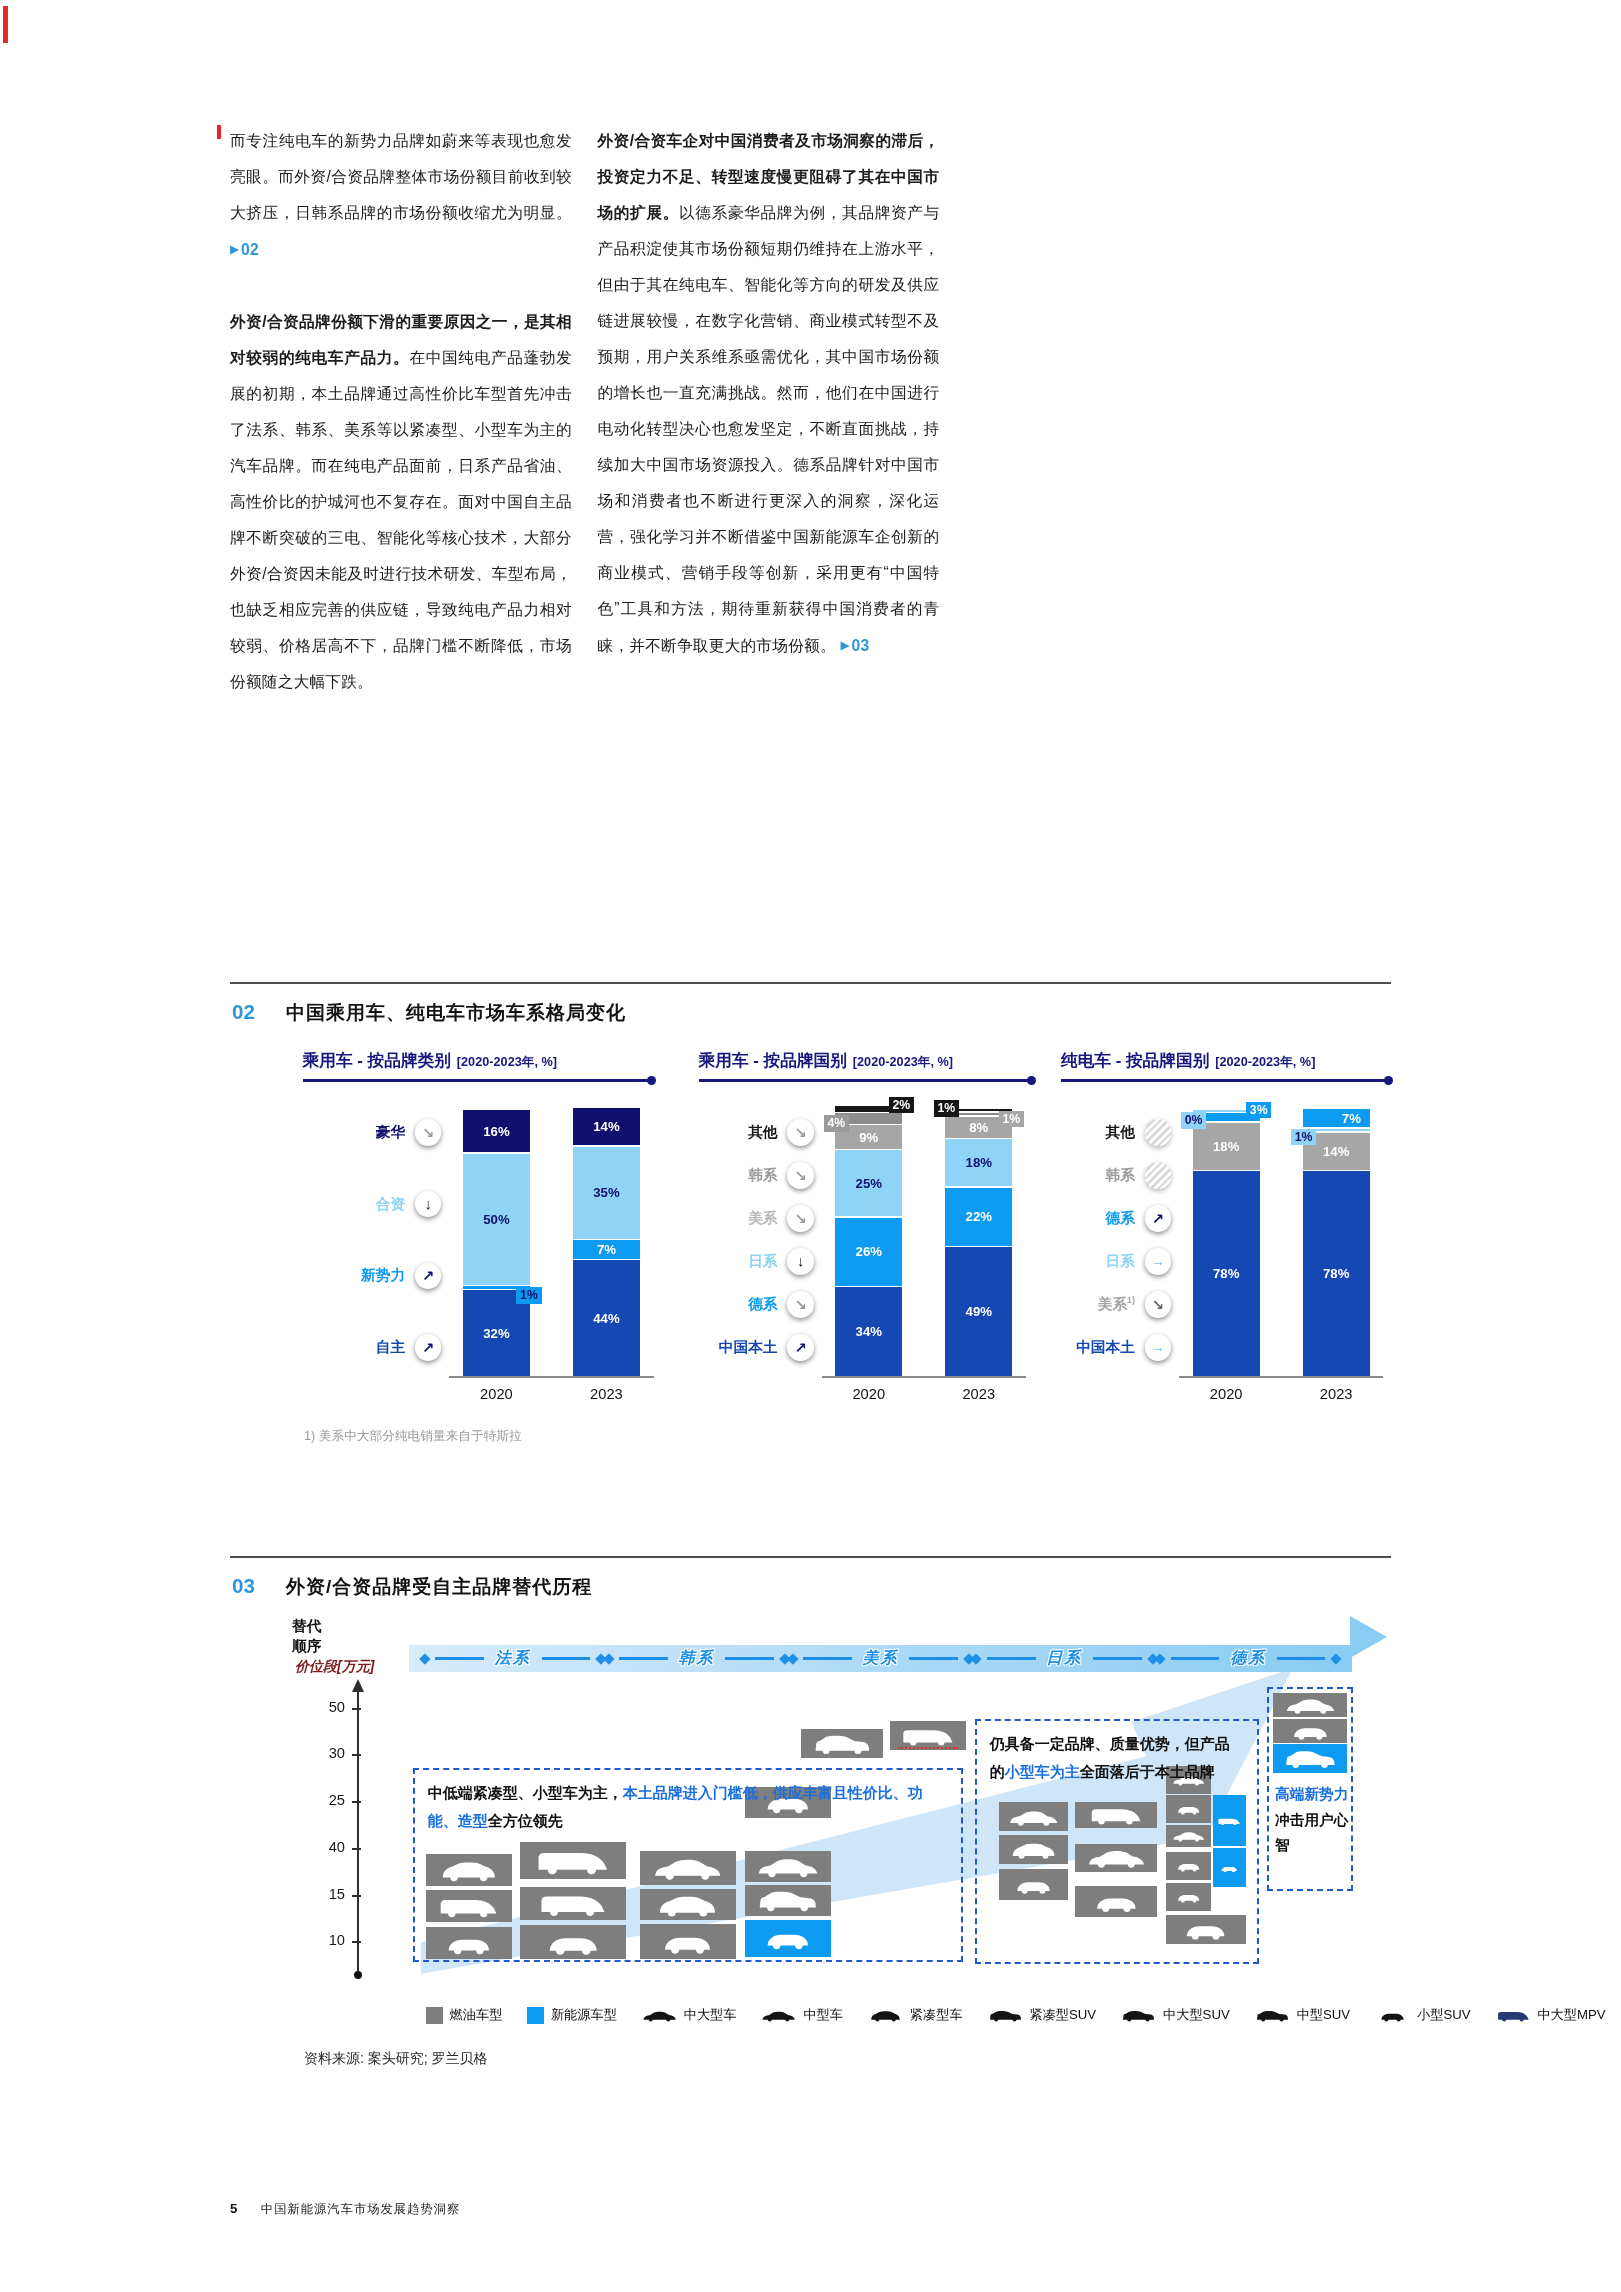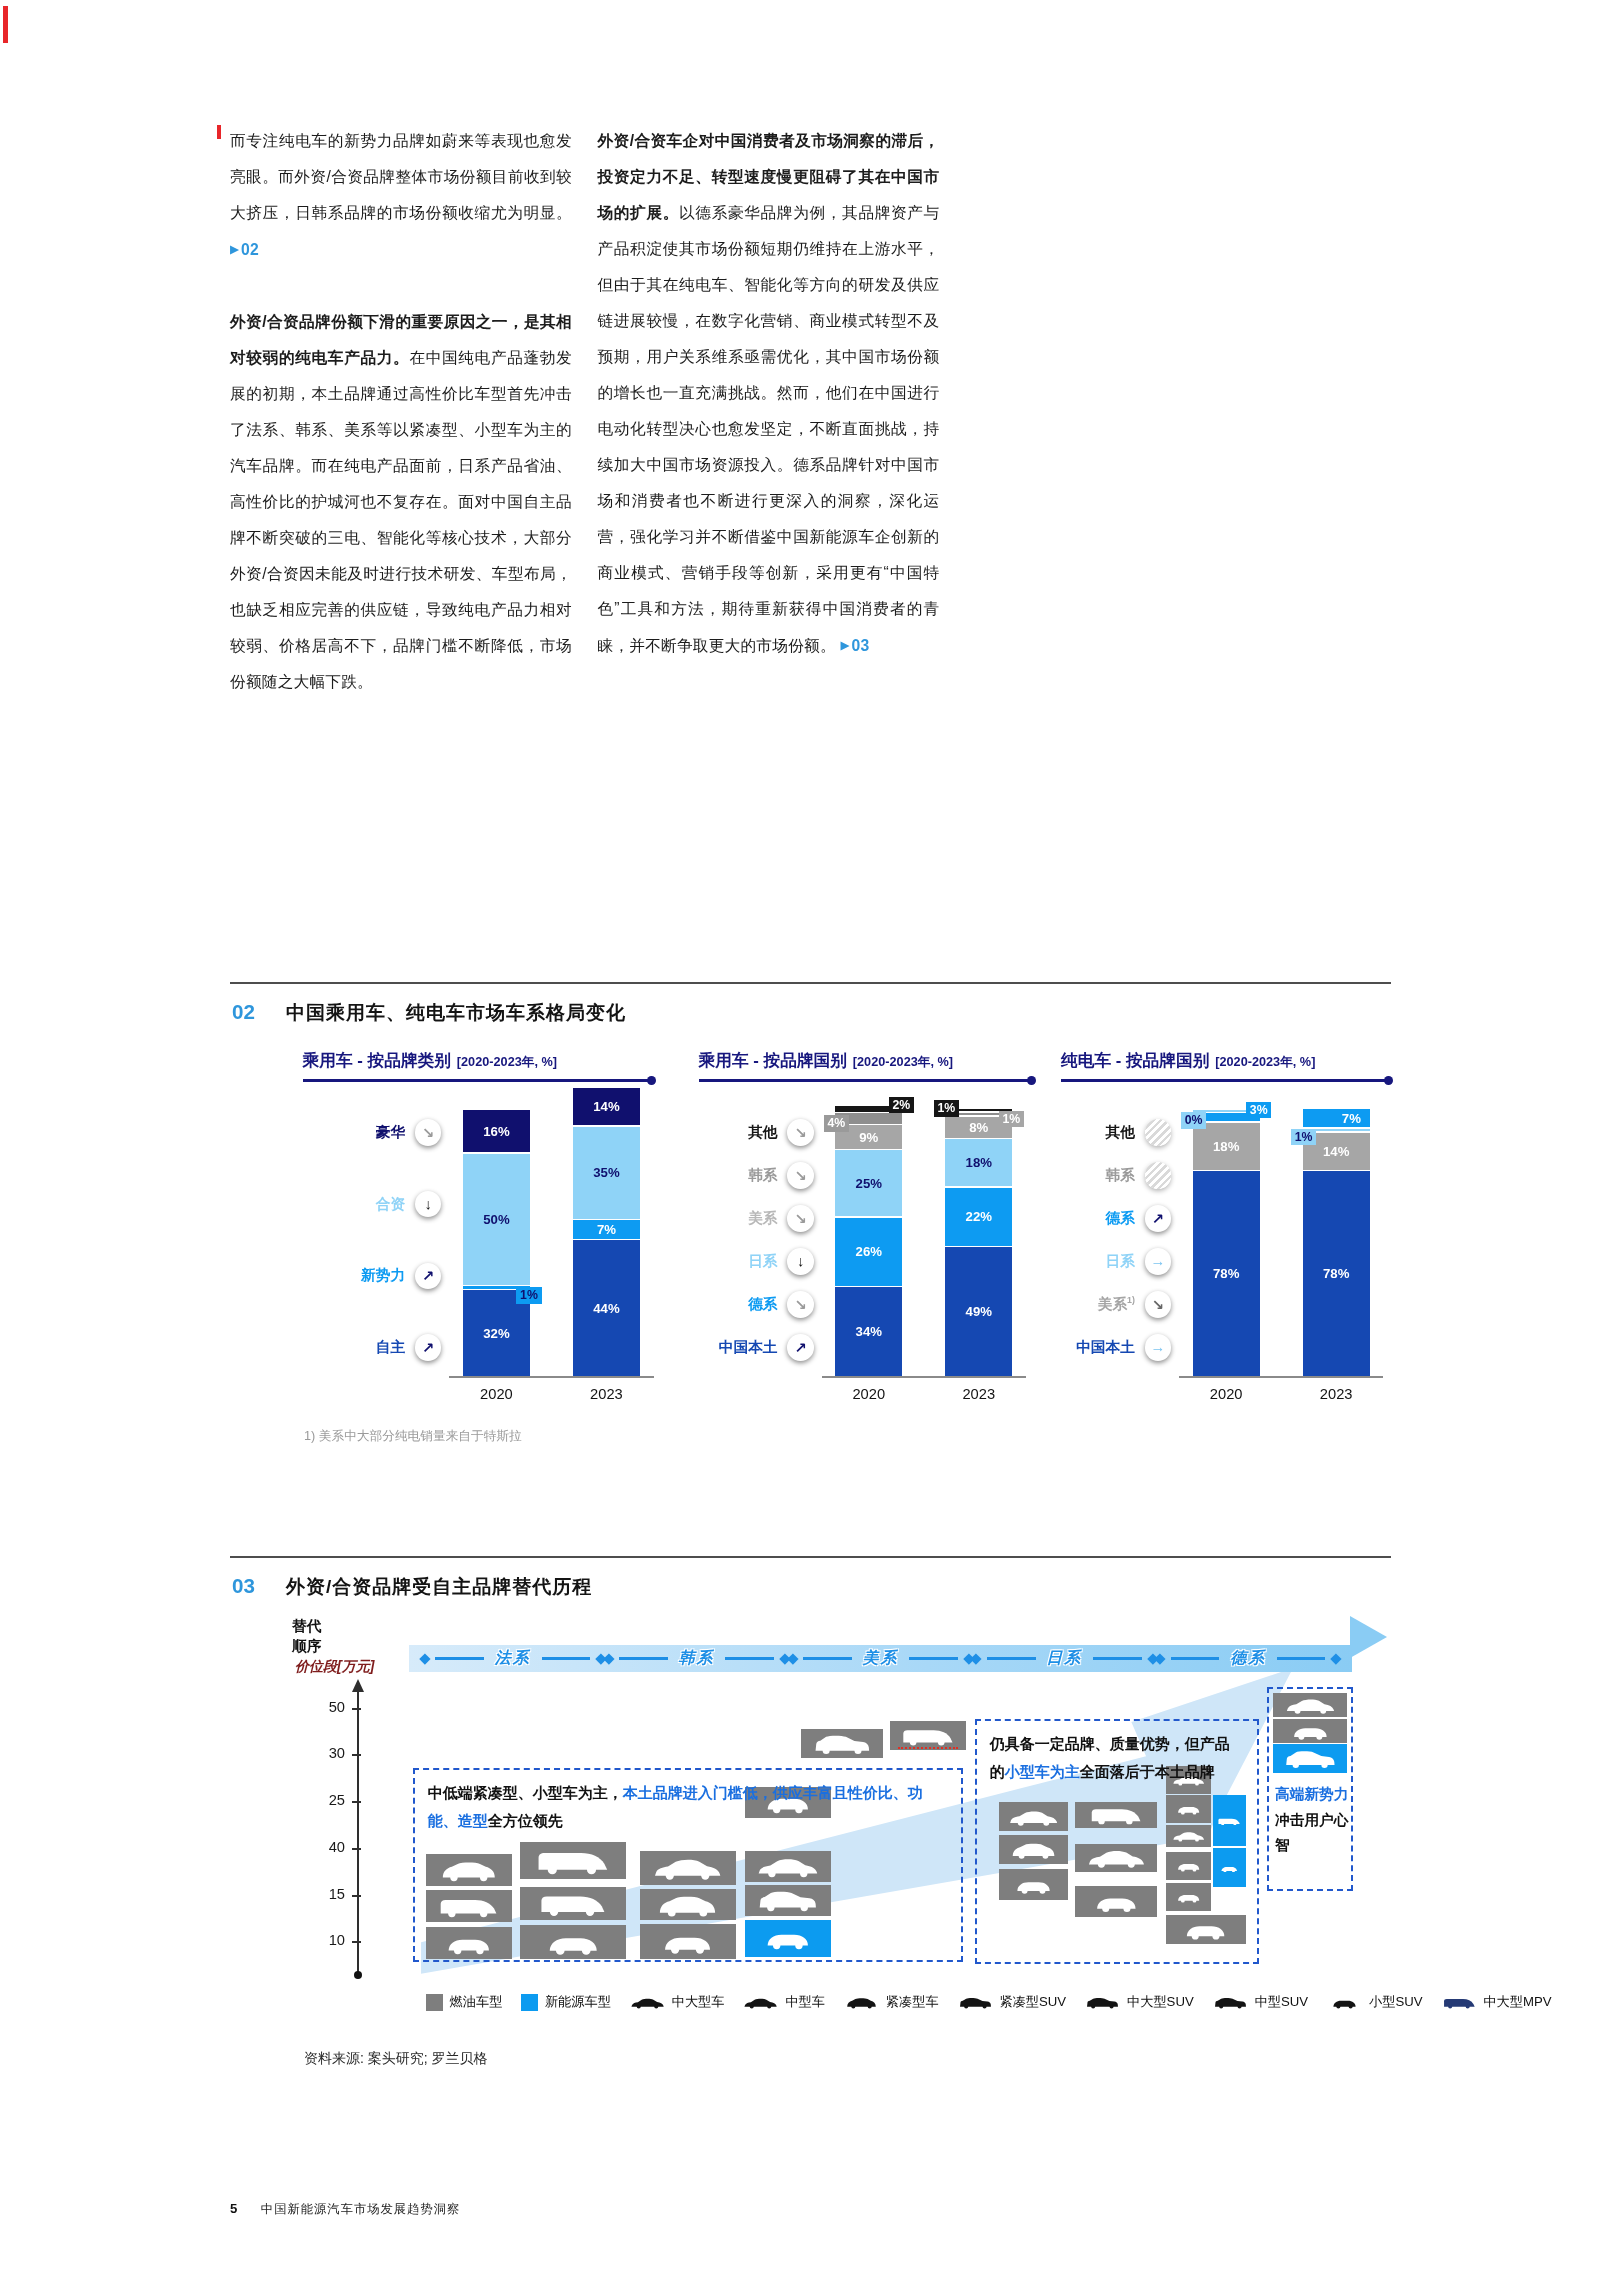--- a/index.html
+++ b/index.html
@@ -82,21 +82,21 @@
   .cbox.gray{background:#7e7e7e;} .cbox.blue{background:#0c9bf0;}
   .cbox svg{width:74%;max-height:80%;}
   .redline{position:absolute;left:10%;right:10%;bottom:1px;border-bottom:2px dotted #e02f23;}
   .callout{position:absolute;border:2.5px dashed #2158cc;z-index:3;box-sizing:border-box;}
   #c1{left:183px;top:159px;width:550px;height:194px;}
   #c2{left:745px;top:110px;width:284px;height:245px;}
   #c3{left:1037px;top:78px;width:86px;height:204px;}
   .callout-text{font-size:15px;font-weight:700;line-height:28px;padding:8.8px 12.7px;color:#111;}
   .crun-blue{color:#1a6fe0;}
   #c3text{position:absolute;left:1045px;top:173px;width:74px;font-size:14.7px;font-weight:700;line-height:25.5px;color:#111;z-index:3;}
-  .d-legend{position:absolute;left:196px;top:384px;display:flex;align-items:center;gap:19px;white-space:nowrap;z-index:2;}
+  .d-legend{position:absolute;left:196px;top:397px;display:flex;align-items:center;gap:25px;white-space:nowrap;z-index:2;}
   .dl-item{display:flex;align-items:center;gap:6.9px;font-size:13.2px;color:#111;}
   .dl-swatch{width:16.7px;height:16.7px;flex:0 0 auto;}
   .dl-icon{display:flex;align-items:center;}
   .dl-icon svg{width:35px;height:13.7px;}
   .d-src{position:absolute;left:74px;top:441px;margin:0;z-index:2;}
 
   
   .footer{position:absolute;left:230px;top:2201px;display:flex;align-items:baseline;gap:23.5px;}
   .pg{font-size:13.2px;font-weight:700;color:#111;}
   .ft{font-size:12.3px;color:#222;letter-spacing:1px;}
@@ -154,21 +154,21 @@
                   <div class="seg" style="height: 131px; background: rgb(143, 211, 247); color: rgb(16, 16, 110);">50%</div>
                   <div class="seg" style="height: 2.6px; background: rgb(13, 155, 242);">
                     <span class="chip" style="background: rgb(13, 155, 242); color: rgb(16, 16, 110); right: -11.8px; top: 1px;">1%</span>
                   </div>
                   <div class="seg" style="height: 86px; background: rgb(21, 72, 178); color: rgb(255, 255, 255);">32%</div>
                 </div>
                 <div class="bar">
                   <div class="seg" style="height: 37px; background: rgb(16, 16, 110); color: rgb(255, 255, 255);">14%</div>
                   <div class="seg" style="height: 92px; background: rgb(143, 211, 247); color: rgb(16, 16, 110);">35%</div>
                   <div class="seg" style="height: 18.4px; background: rgb(13, 155, 242); color: rgb(255, 255, 255);">7%</div>
-                  <div class="seg" style="height: 136px; background: rgb(21, 72, 178); color: rgb(255, 255, 255);">44%</div>
+                  <div class="seg" style="height: 116px; background: rgb(21, 72, 178); color: rgb(255, 255, 255);">44%</div>
                 </div>
               </div>
               <div class="bar-years">
                 <div class="bar-year">2020</div>
                 <div class="bar-year">2023</div>
               </div>
             </div>
           </div>
         </div>
         <div class="panel panel2">

